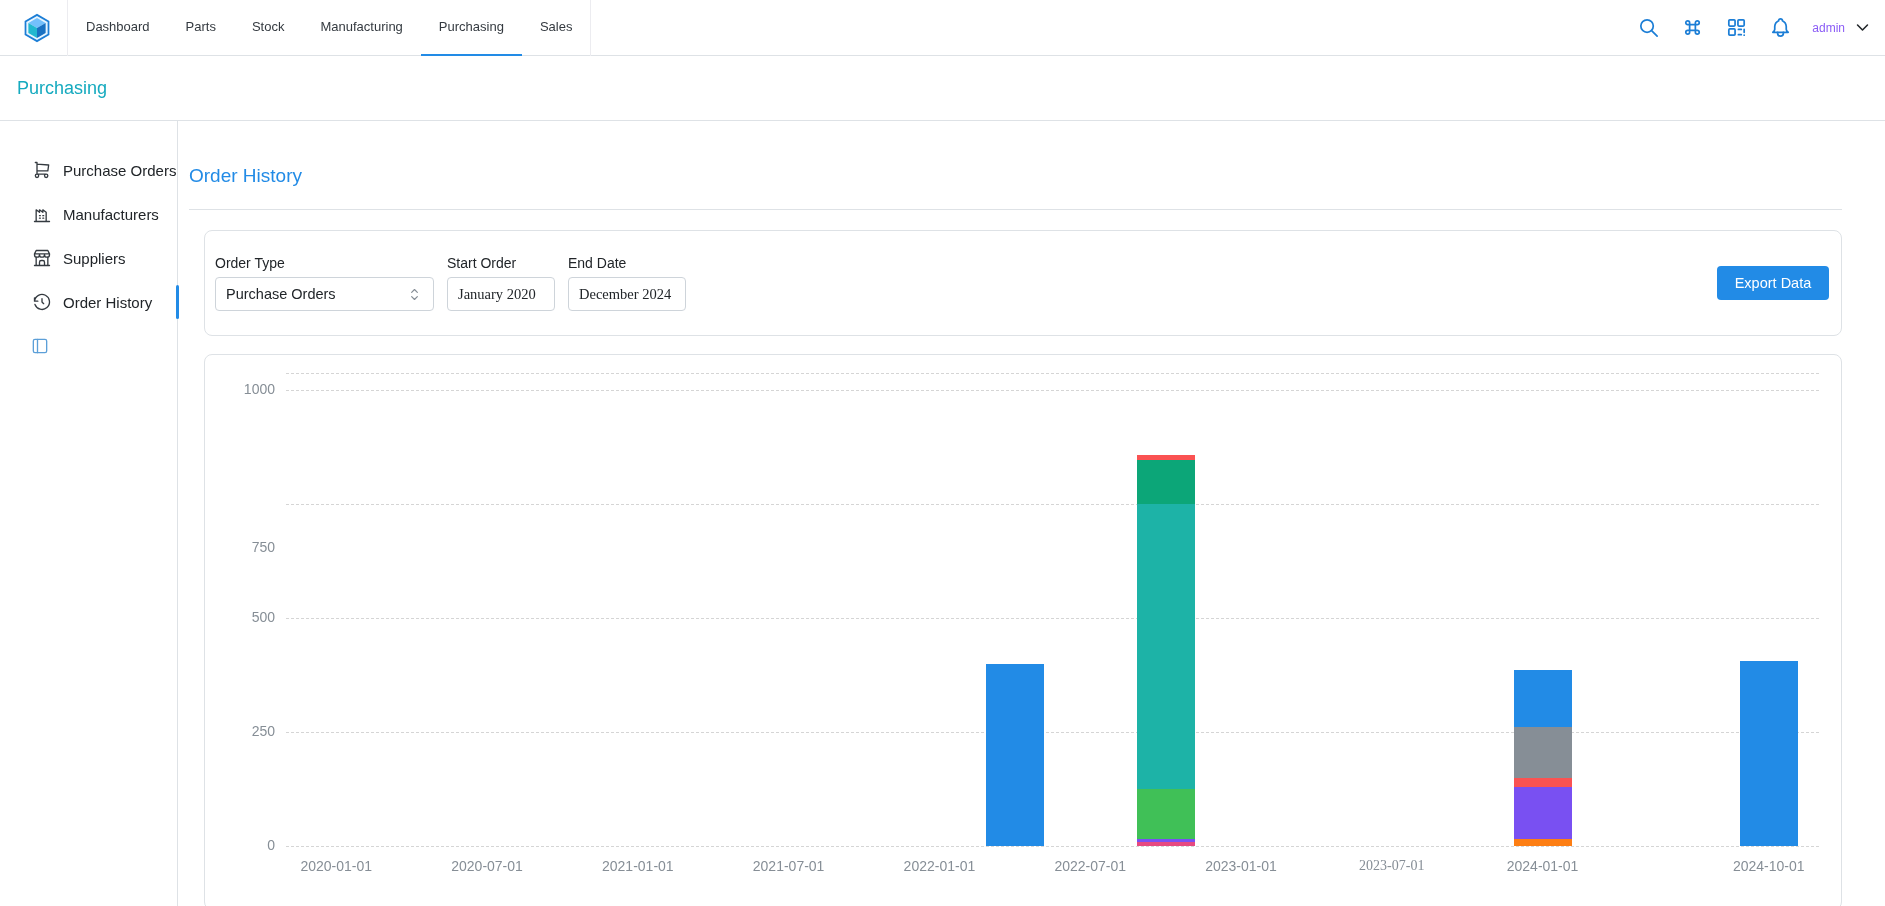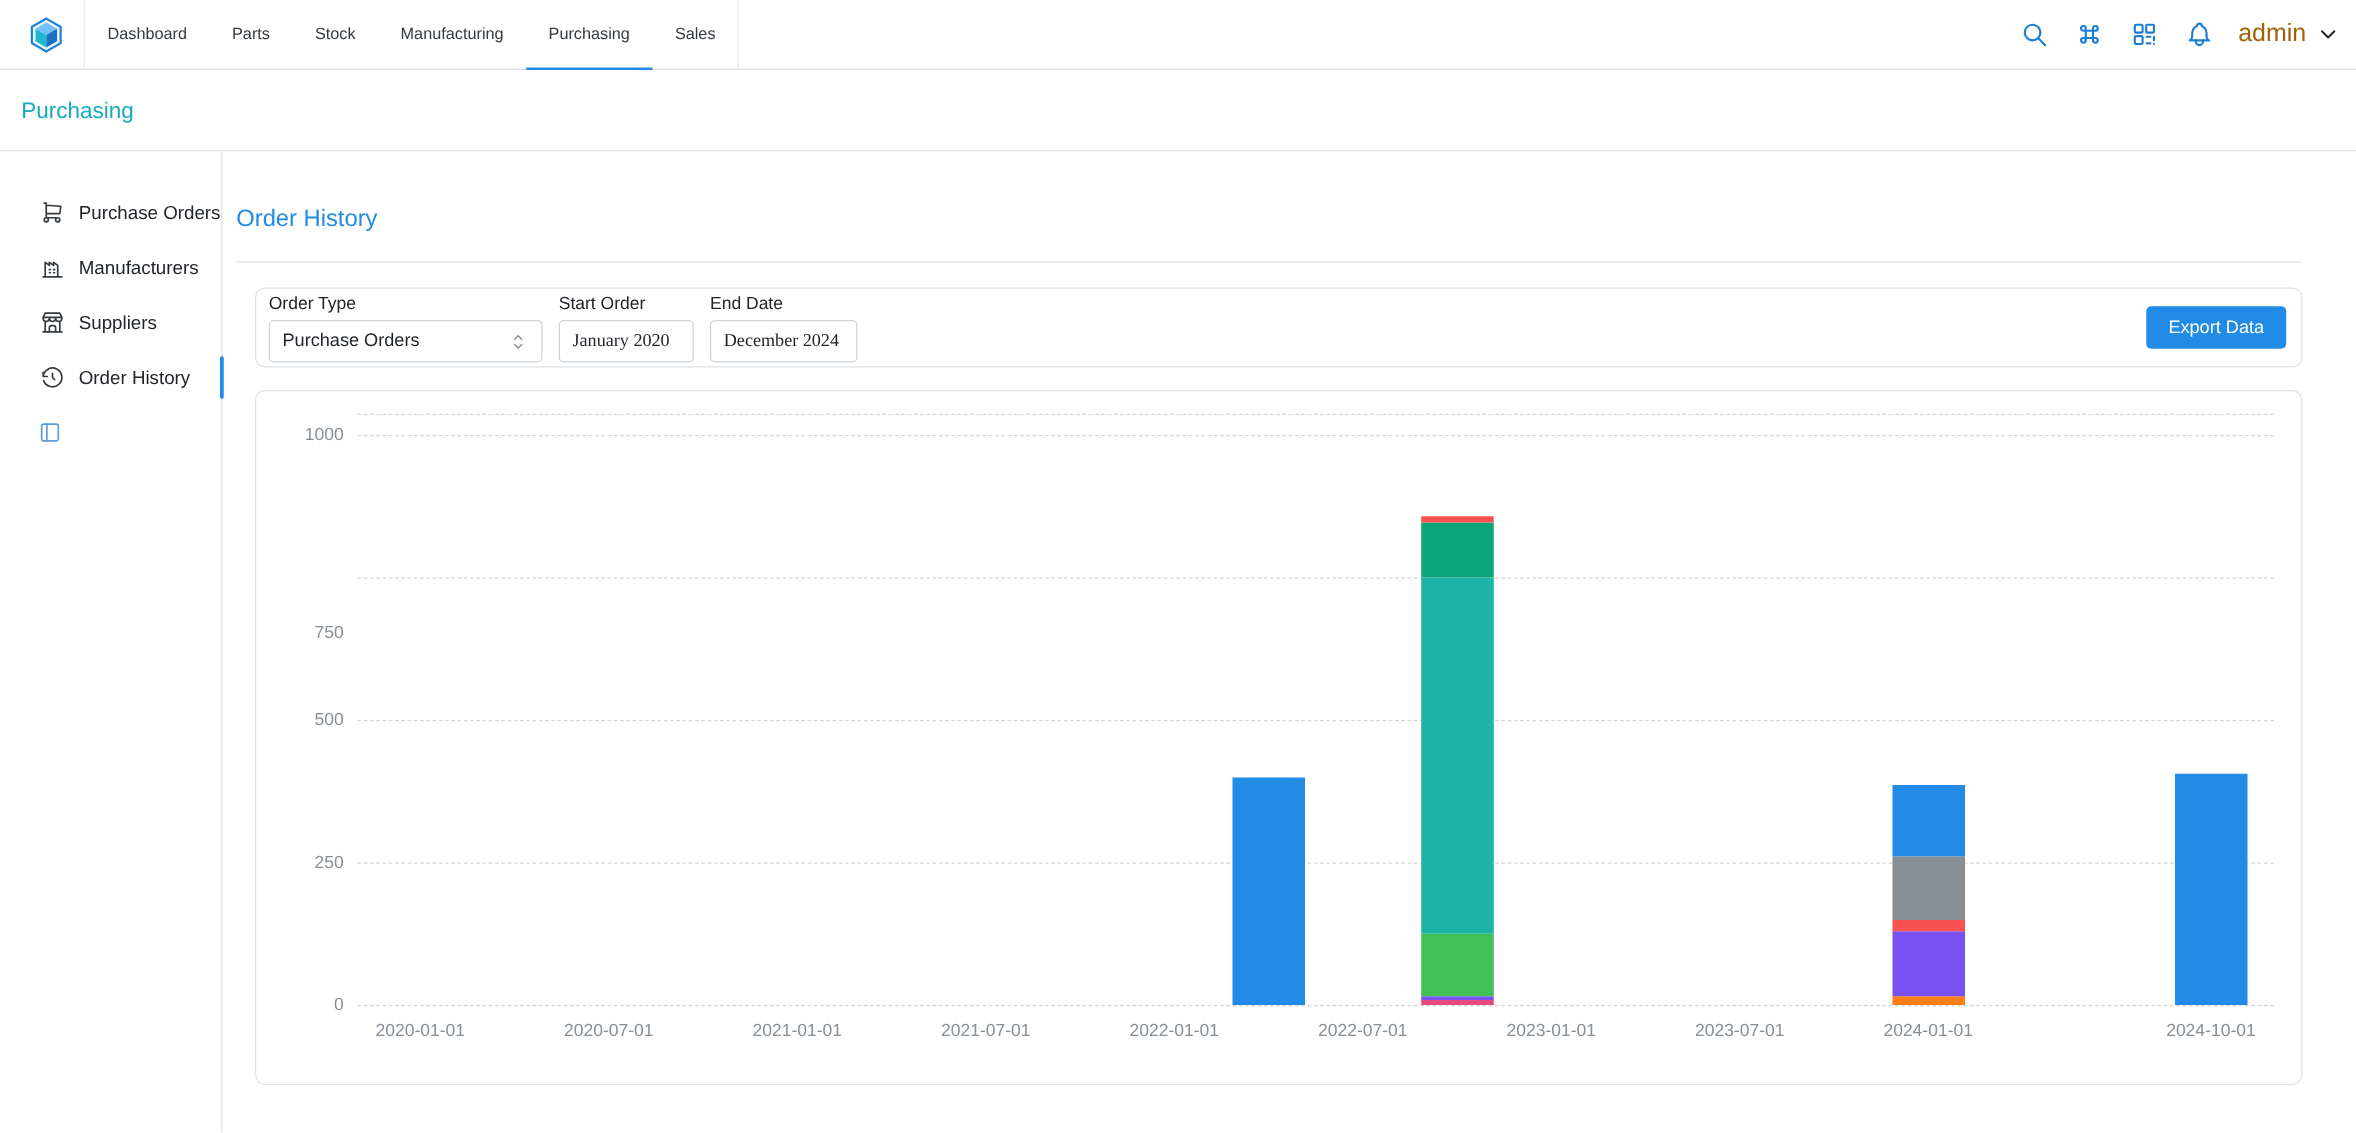--- a/index.html
+++ b/index.html
@@ -10,21 +10,21 @@
   .header{height:56px;display:flex;align-items:center;border-bottom:1px solid #dee2e6;padding-left:22px;padding-right:14px}
   .logo{width:30px;height:30px;margin-right:15px;display:flex;cursor:pointer}
   .logo svg{width:100%;height:100%}
   .tabs{display:flex;height:56px;align-items:stretch;border-left:1px solid #ececf0;border-right:1px solid #ececf0}
   .tab{display:flex;align-items:center;padding:0 18px;font-size:13px;color:#343a40;cursor:pointer;border-bottom:2px solid transparent}
   .tab.active{border-bottom-color:#228be6}
   .hspacer{flex:1}
   .hicons{display:flex;align-items:center;gap:21px;color:#1c7ed6;margin-right:20px}
   .hicon{width:23px;height:23px;cursor:pointer}
   .hicon svg{width:100%;height:100%}
-  .user{display:flex;align-items:center;gap:9px;font-size:20px;color:#a16207;cursor:pointer}
+  .user{display:flex;align-items:center;gap:9px;font-size:12px;color:#8b5cf6;cursor:pointer}
   .user .chev{width:17px;height:17px;display:flex}
   .user svg{width:100%;height:100%}
 
   
   .breadcrumbs{height:65px;display:flex;align-items:center;padding-left:17px;border-bottom:1px solid #dee2e6}
   .crumb{font-size:18px;color:#15aabf;cursor:pointer}
 
   
   .content{display:flex;height:785px}
   .sidebar{width:178px;border-right:1px solid #dee2e6;padding-top:27px;flex-shrink:0}
@@ -33,21 +33,21 @@
   .side-item .sicon svg{width:100%;height:100%}
   .side-item.active::after{content:"";position:absolute;right:-2px;top:5px;bottom:5px;width:3px;background:#228be6;border-radius:2px}
   .collapse-btn{margin:12px 0 0 30px;width:20px;height:20px;color:#5c9fd8;cursor:pointer}
   .collapse-btn svg{width:100%;height:100%}
 
   .main{flex:1;padding:0 43px 0 11px}
   .page-title{margin-top:44px;font-size:19px;color:#228be6;font-weight:500}
   .rule{border:none;border-top:1px solid #dee2e6;margin-top:22px}
 
   
-  .filter-card{margin:20px 0 0 15px;width:1638px;height:64px;border:1px solid #dee2e6;border-radius:8px;display:flex;align-items:center;padding:0 12px 0 10px;gap:13px;background:#fff}
+  .filter-card{margin:20px 0 0 15px;width:1638px;height:106px;border:1px solid #dee2e6;border-radius:8px;display:flex;align-items:center;padding:0 12px 0 10px;gap:13px;background:#fff}
   .fgroup{display:flex;flex-direction:column;gap:6px}
   .flabel{font-size:14px;font-weight:500;color:#212529}
   .select,.tinput{height:34px;border:1px solid #ced4da;border-radius:4px;display:flex;align-items:center;padding:0 10px;font-size:14.5px;color:#212529;background:#fff}
   .select{justify-content:space-between;cursor:pointer;gap:6px}
   .select.w{width:219px}
   .select.focused{border-color:#228be6;border-radius:6px}
   .selicon{width:17px;height:17px;color:#868e96;flex-shrink:0;display:flex}
   .selicon svg{width:100%;height:100%}
   .tinput{font-family:Liberation Serif, serif;outline:none}
   .tinput.start{width:108px}
@@ -232,18 +232,18 @@
         <div class="ytick" style="top: 254px;">500</div>
         <div class="ytick" style="top: 140px; margin-top: 44px;">750</div>
         <div class="ytick" style="top: 26px;">1000</div>
         <div class="xtick" style="left: 76.2623px; top: 503px;">2020-01-01</div>
         <div class="xtick" style="left: 227.049px; top: 503px;">2020-07-01</div>
         <div class="xtick" style="left: 377.836px; top: 503px;">2021-01-01</div>
         <div class="xtick" style="left: 528.623px; top: 503px;">2021-07-01</div>
         <div class="xtick" style="left: 679.41px; top: 503px;">2022-01-01</div>
         <div class="xtick" style="left: 830.197px; top: 503px;">2022-07-01</div>
         <div class="xtick" style="left: 980.984px; top: 503px;">2023-01-01</div>
-        <div class="xtick" style="left: 1131.77px; top: 503px;">2023-07-01</div>
+        <div class="xtick" style="left: 1131.77px; top: 503px; font-family: Liberation Serif, serif;">2023-07-01</div>
         <div class="xtick" style="left: 1282.56px; top: 503px;">2024-01-01</div>
         <div class="xtick" style="left: 1508.74px; top: 503px;">2024-10-01</div>
       </div>
   </div>
 </div>
 
 </body></html>

